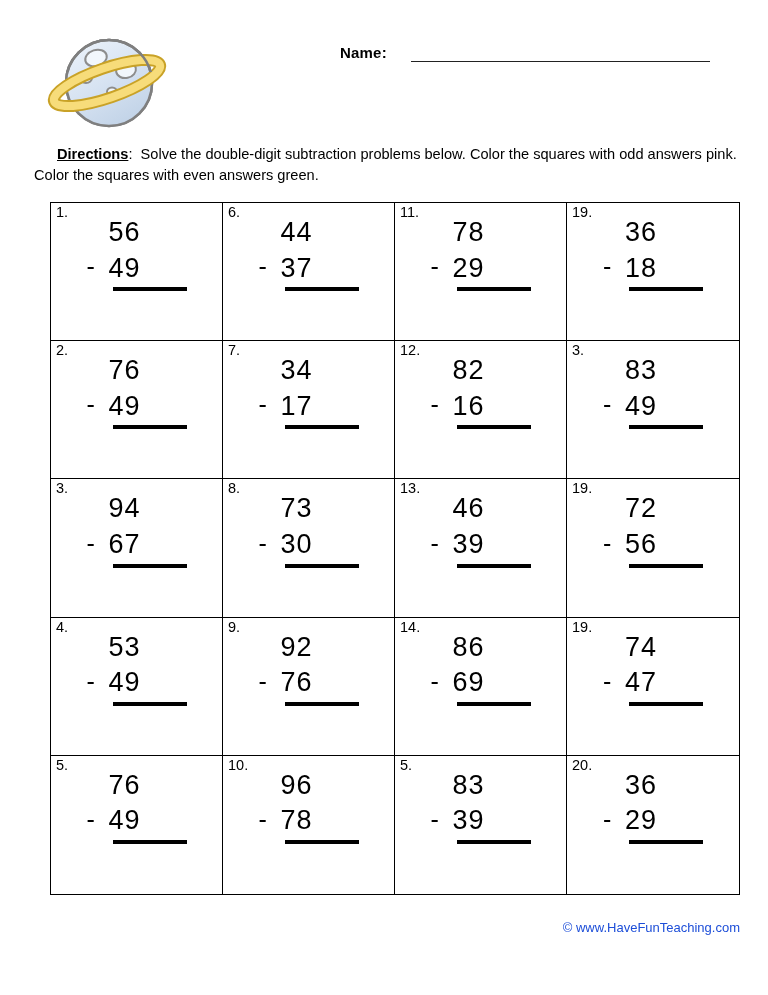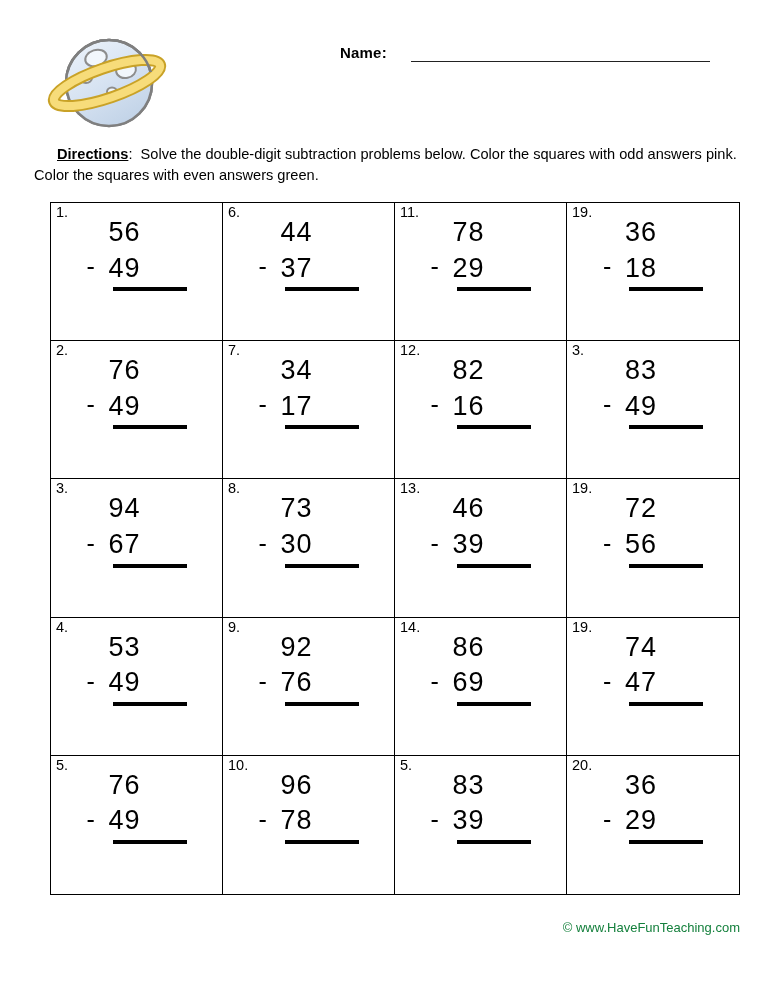--- a/index.html
+++ b/index.html
@@ -157,21 +157,21 @@
   }
 
   
   .footer {
     position: absolute;
     left: 0;
     top: 920px;
     width: 740px;
     text-align: right;
     font-size: 13px;
-    color: #15803d;
+    color: #1d4ed8;
   }
 </style>
 </head>
 <body>
 
 <div class="header">
 
   <div class="planet-logo">
     <svg viewBox="0 0 122 110" width="122" height="110" aria-hidden="true">
       <ellipse cx="63" cy="57" rx="43" ry="43" fill="#dbe5f1" stroke="#7f7f7f" stroke-width="2.6"></ellipse>

